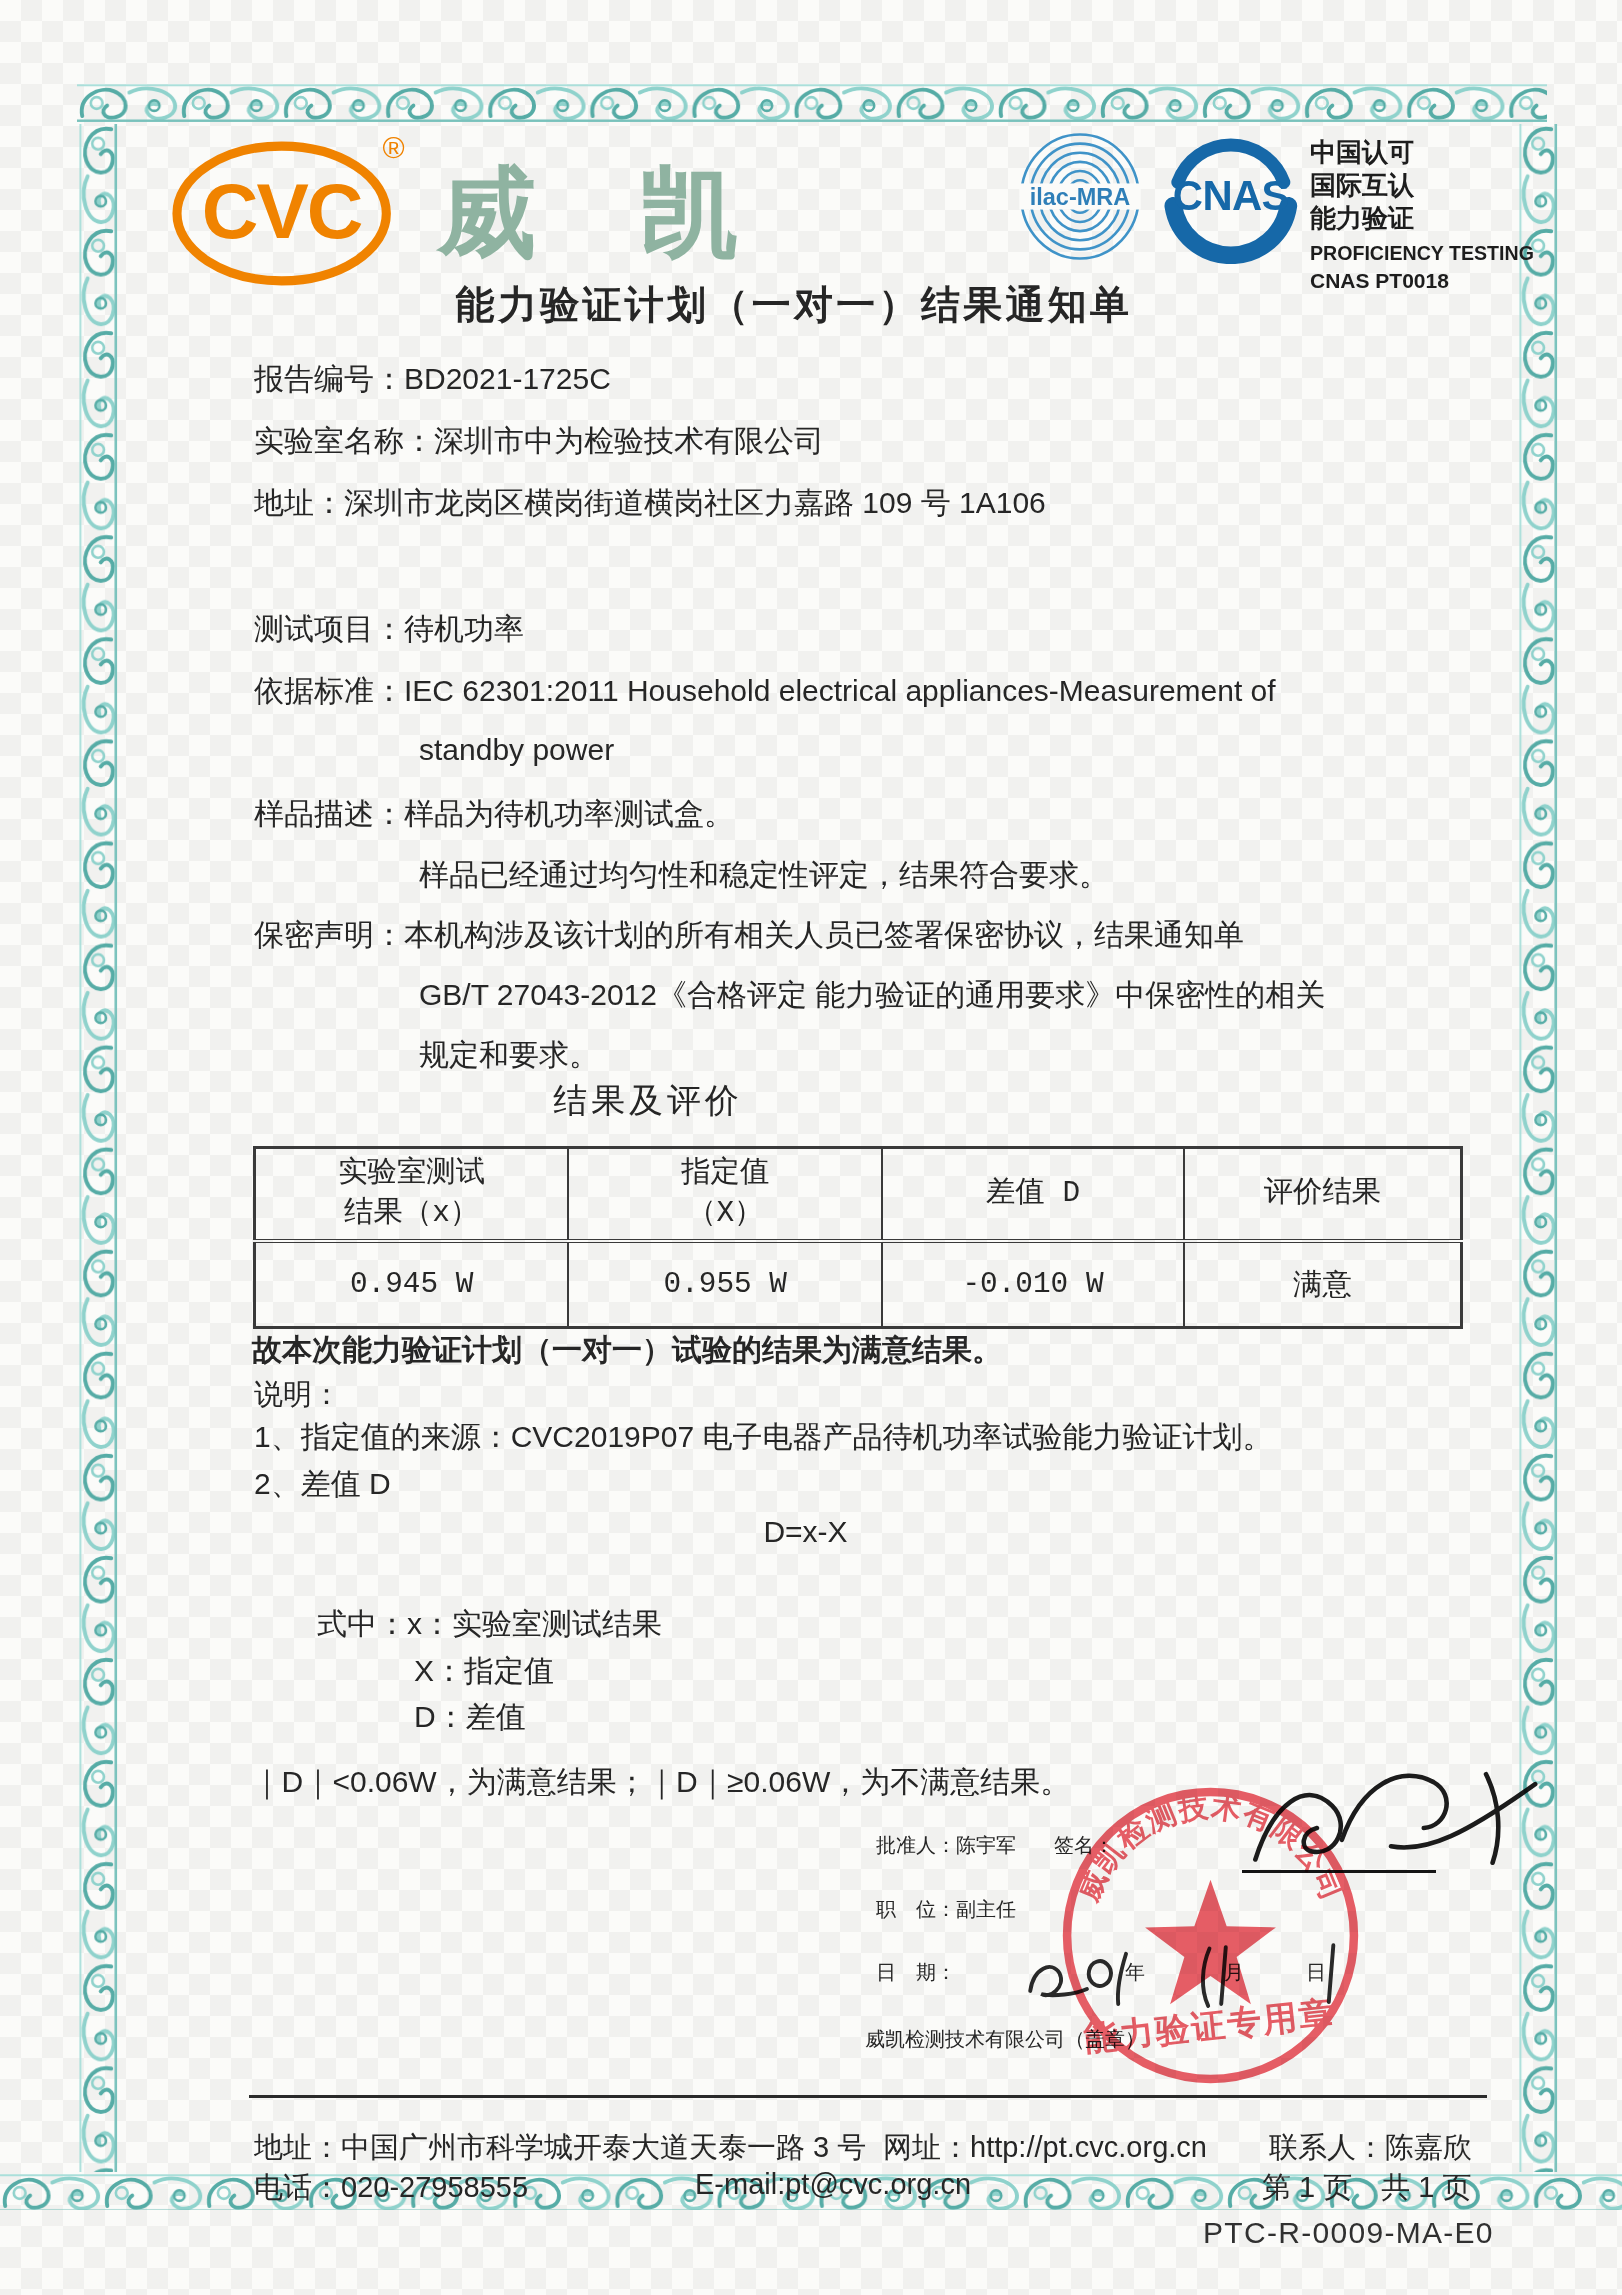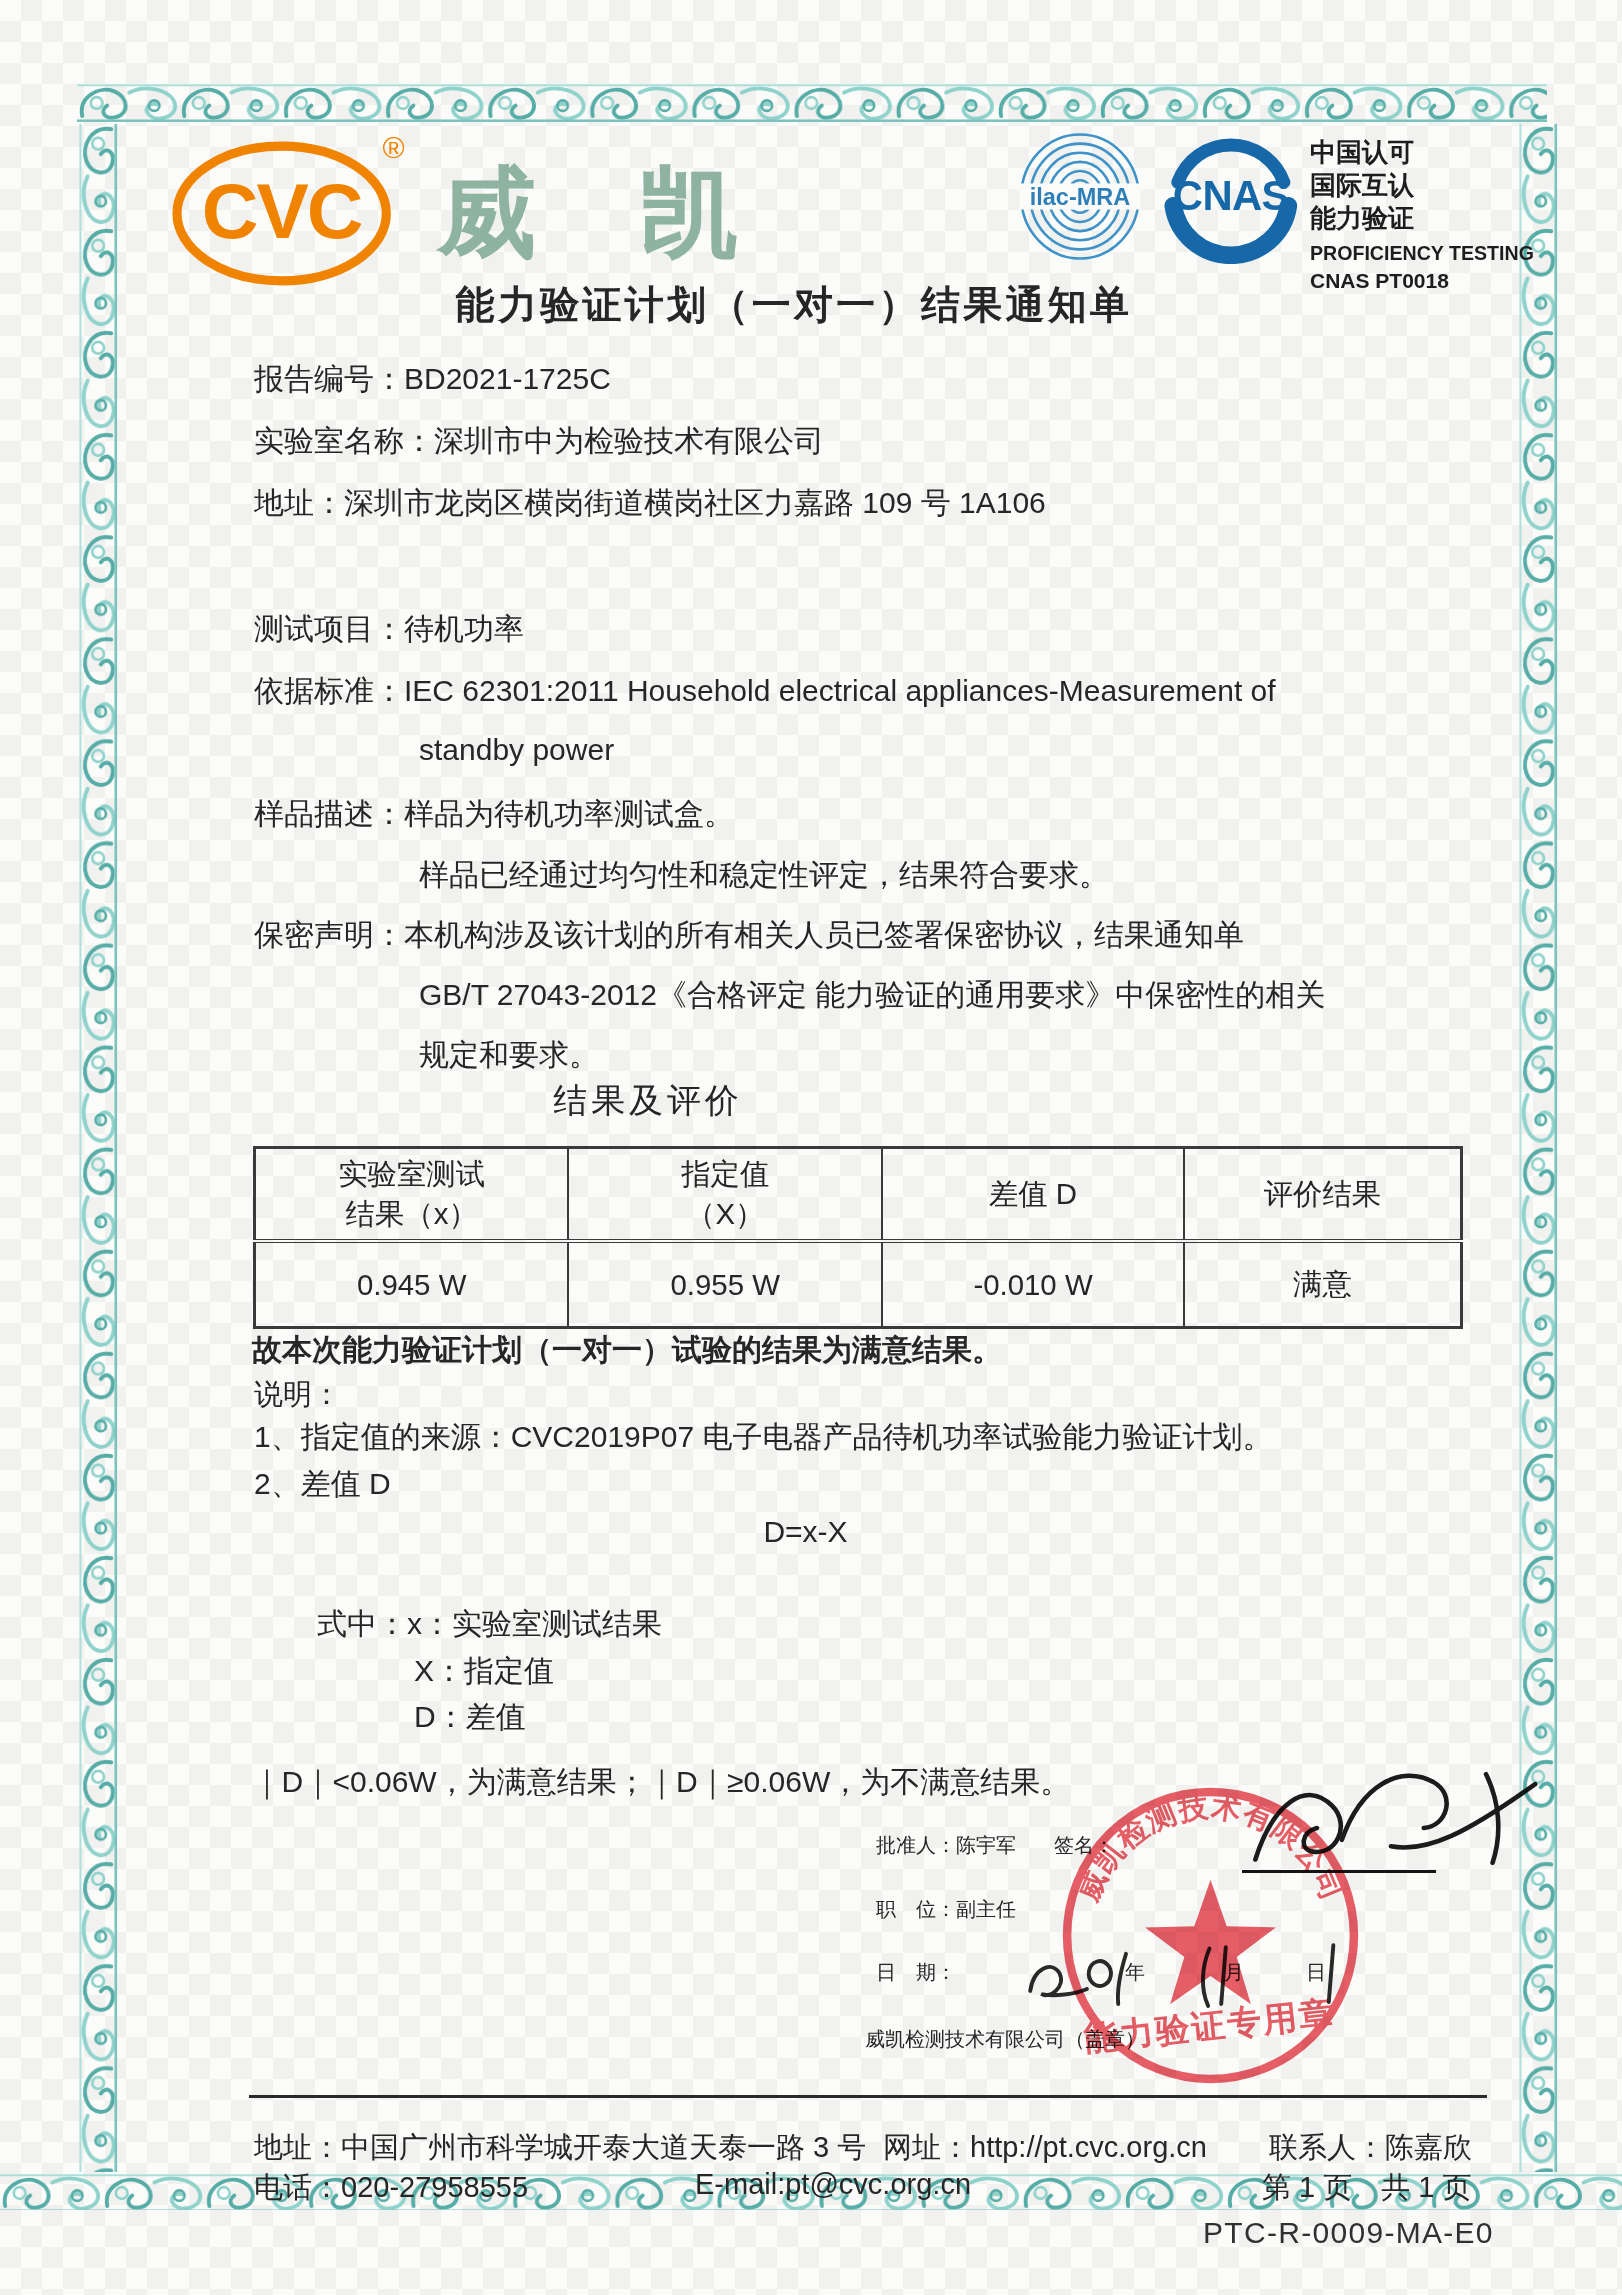--- a/index.html
+++ b/index.html
@@ -34,21 +34,21 @@
   .row{position:absolute;left:254px;font-size:30px;white-space:nowrap;}
   .indent{left:419px;}
   .bold{font-weight:bold;}
   .centered{left:0;width:1611px;text-align:center;}
 
   .section-title{position:absolute;left:0;top:1078px;width:1296px;text-align:center;
     font-size:34px;letter-spacing:3.9px;}
 
   .results-table{position:absolute;left:253px;top:1146px;width:1210px;height:174px;
     border-collapse:collapse;table-layout:fixed;font-size:29.4px;text-align:center;
-    color:#262626;border:3.3px solid #3a3a3a;}
+    color:#262626;border:3.3px solid #3a3a3a;font-family:Liberation Mono, monospace;}
   .results-table th{border:2px solid #3a3a3a;border-bottom:4.6px double #3a3a3a;
     height:88px;font-weight:normal;white-space:pre-line;line-height:1.35;vertical-align:middle;}
   .results-table td{border:2px solid #3a3a3a;height:81px;vertical-align:middle;}
 
   .approval-row{position:absolute;left:876px;font-size:20px;white-space:nowrap;}
   .sign-gap{margin-left:38px;}
   .sig-underline{position:absolute;left:1242px;top:1870px;width:194px;height:2.6px;background:#151515;}
 
   .stamp{position:absolute;left:1052px;top:1777px;width:317px;height:317px;
     mix-blend-mode:multiply;opacity:0.92;}

